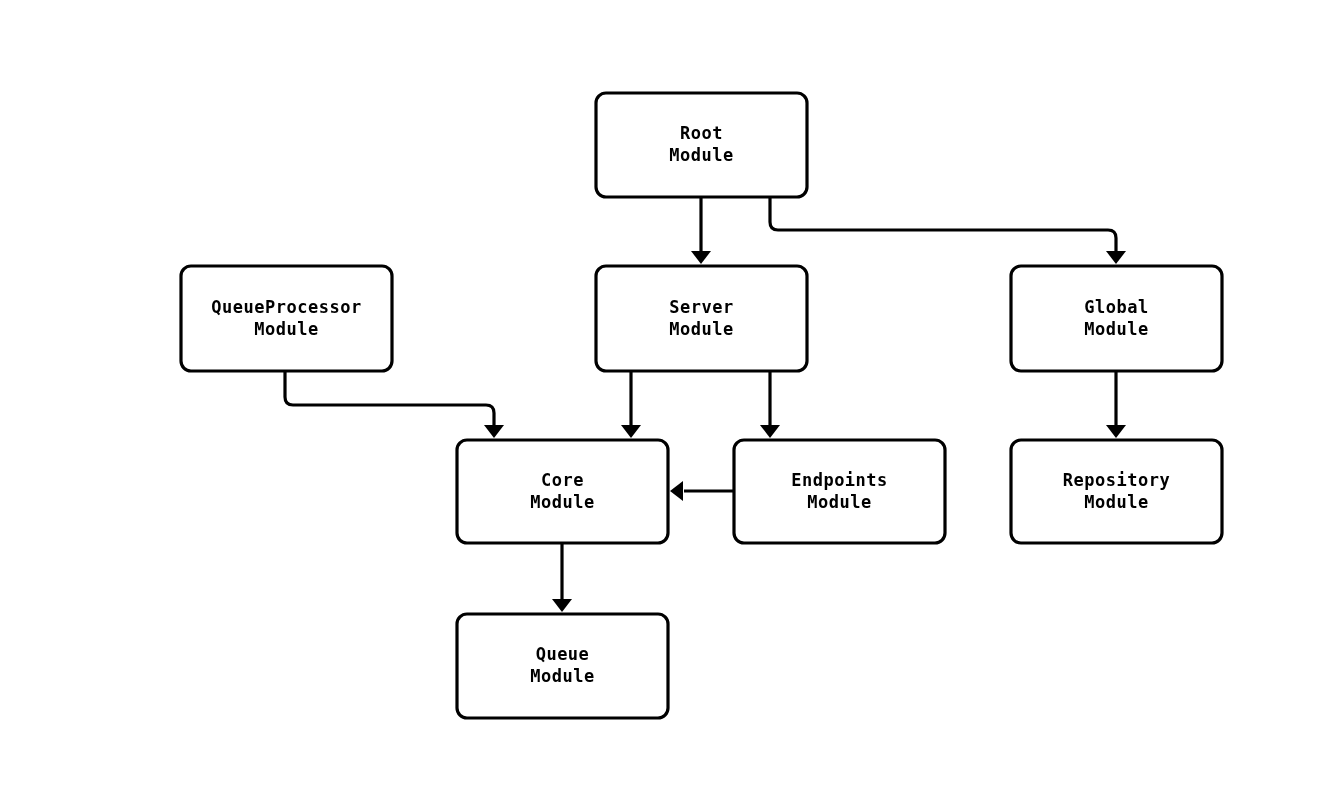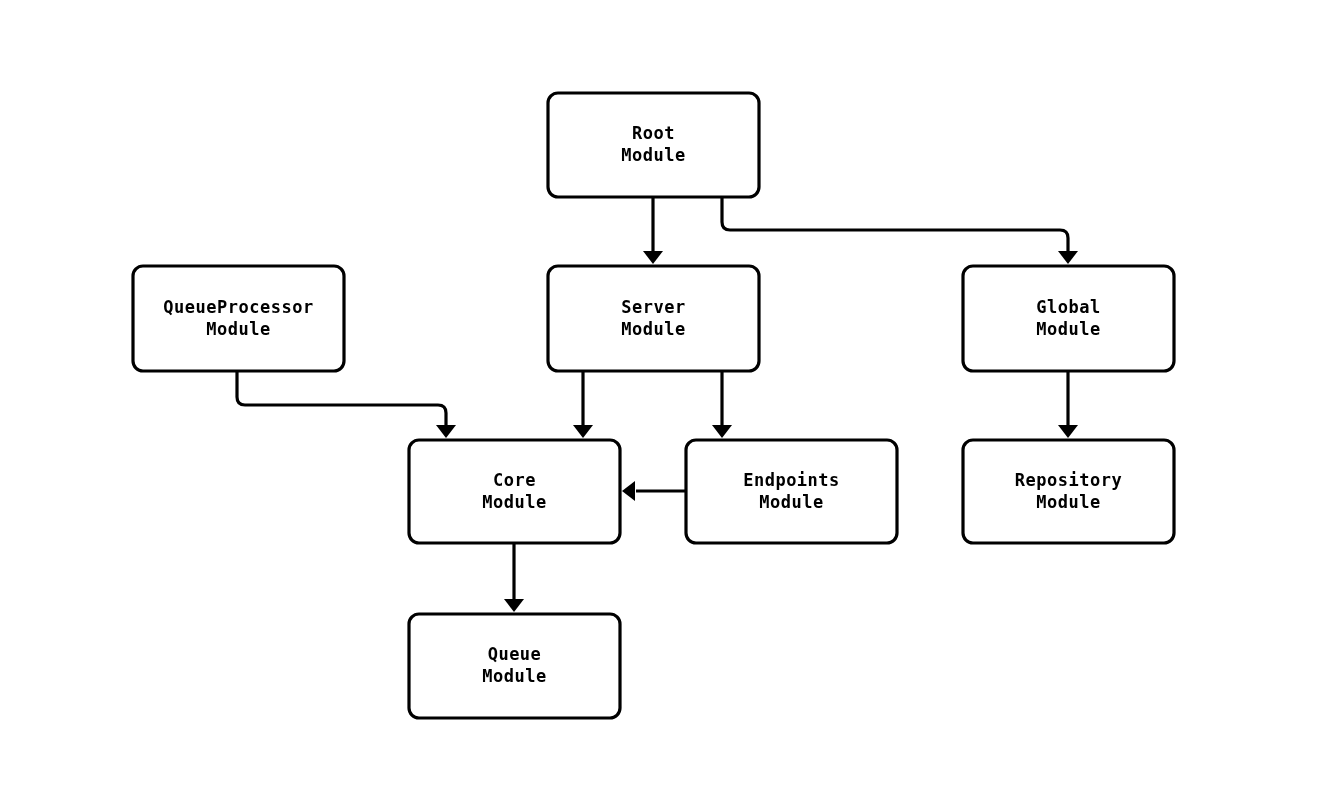--- a/index.html
+++ b/index.html
@@ -11,20 +11,21 @@
     width: 1337px;
     height: 809px;
     overflow: hidden;
     font-family: "DejaVu Sans Mono", "Liberation Mono", monospace;
   }
   #diagram-root {
     position: relative;
     width: 1215px;
     height: 809px;
     background: #ffffff;
+    margin-left: 48px;
   }
   #diagram-svg {
     position: absolute;
     top: 0;
     left: 0;
     width: 1337px;
     height: 809px;
     display: block;
   }
   .node-rect {

